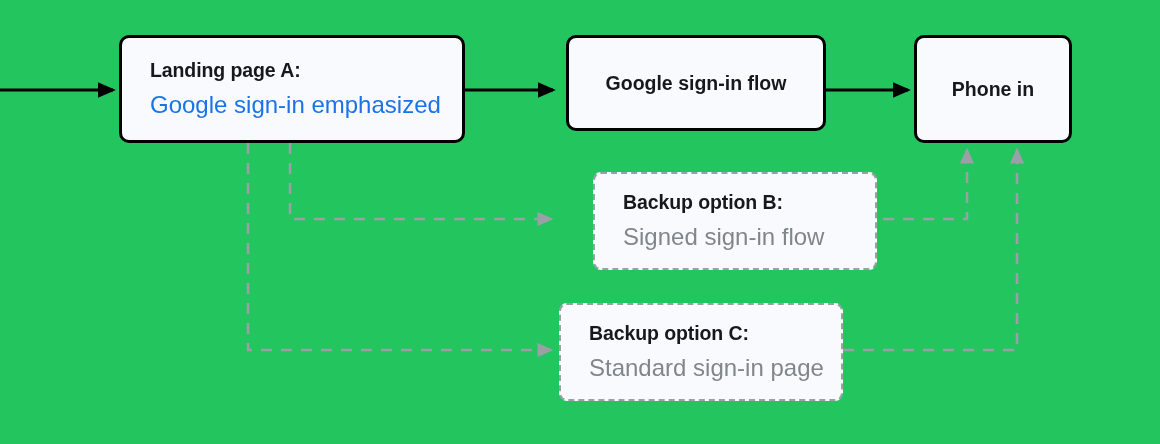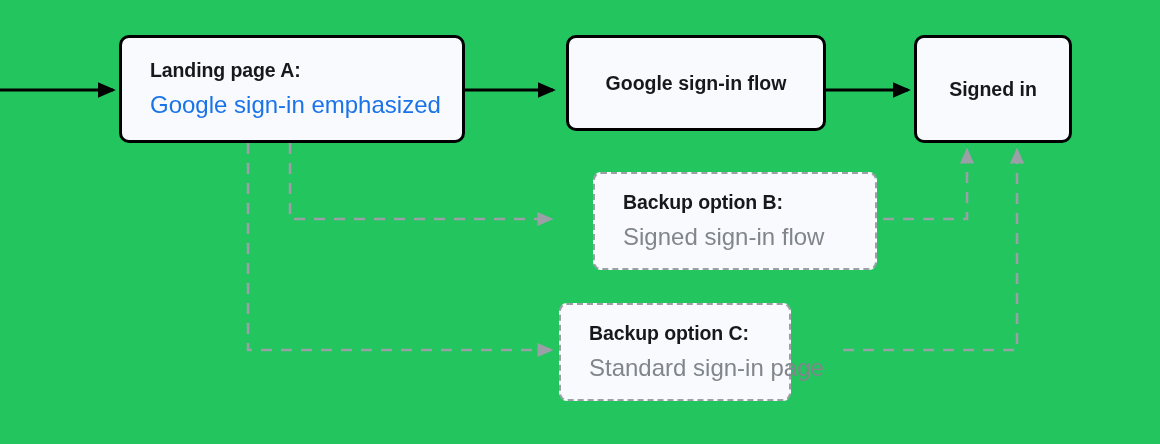--- a/index.html
+++ b/index.html
@@ -69,21 +69,21 @@
     font-weight: bold;
     color: #16181c;
     white-space: nowrap;
   }
   .center { text-align: center; }
 
   #landing { left: 119px; top: 35px; width: 346px; height: 108px; }
   #google-flow { left: 559px; top: 35px; width: 260px; height: 96px; align-items: center; margin-left: 7px; }
   #signed-in { left: 914px; top: 35px; width: 158px; height: 108px; align-items: center; }
   #backup-b { left: 559px; top: 172px; width: 284px; height: 98px; margin-left: 34px; }
-  #backup-c { left: 559px; top: 303px; width: 232px; height: 98px; }
+  #backup-c { left: 559px; top: 303px; width: 284px; height: 98px; }
 </style>
 </head>
 <body>
 
 <div id="stage">
 
   <svg id="wires" viewBox="0 0 1160 444" width="1160" height="444" xmlns="http://www.w3.org/2000/svg">
     <defs>
       <marker id="arrow-black" viewBox="0 0 10 10" refX="8.4" refY="5" markerWidth="6" markerHeight="6" orient="auto-start-reverse">
         <path d="M 0 0.6 L 10 5 L 0 9.4 z" fill="#000000"></path>
@@ -116,21 +116,21 @@
   </div>
 
   <div class="node solid" id="google-flow">
     <div class="pad center">
       <div class="single">Google sign-in flow</div>
     </div>
   </div>
 
   <div class="node solid" id="signed-in">
     <div class="pad center">
-      <div class="single">Signed in</div>
+      <div class="single">Phone in</div>
     </div>
   </div>
 
   <div class="node dashed" id="backup-b">
     <div class="pad">
       <div class="title">Backup option B:</div>
       <div class="sub muted">Signed sign-in flow</div>
     </div>
   </div>
 

